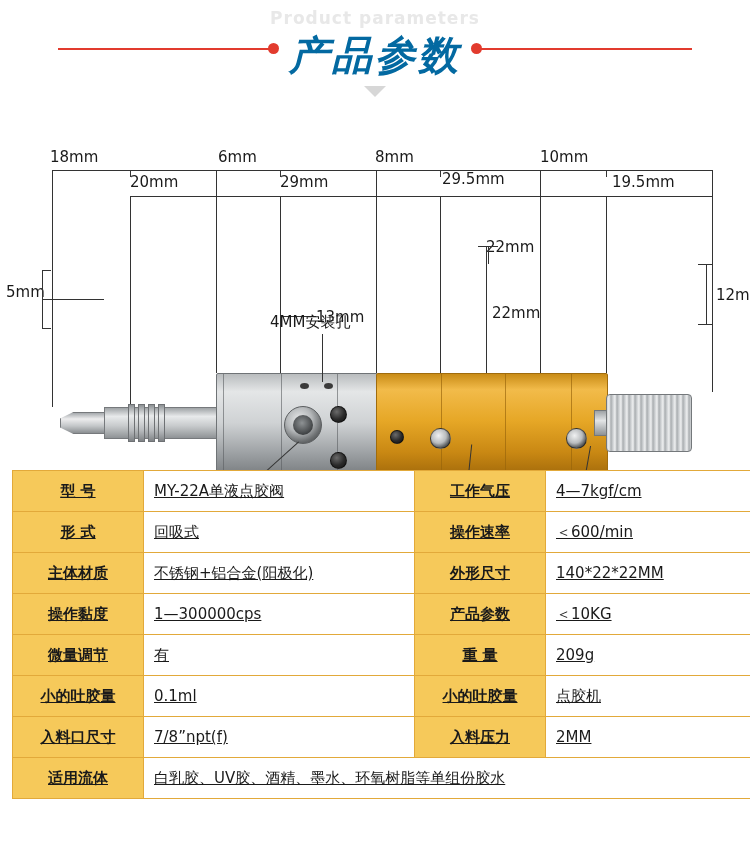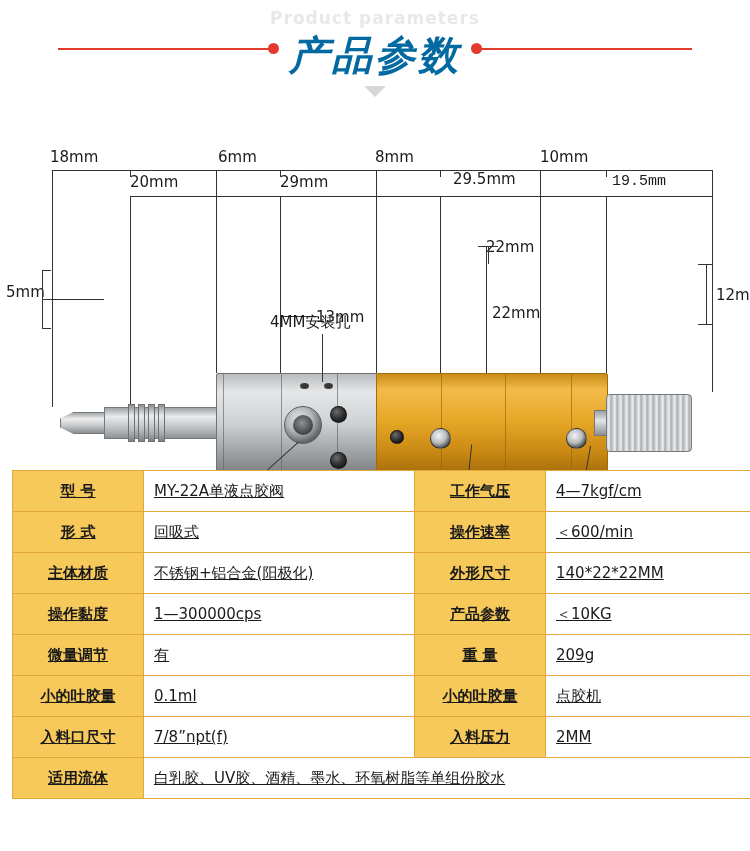--- a/index.html
+++ b/index.html
@@ -271,23 +271,23 @@
   <div class="header-caret"></div>
 </div>
 
 <div class="diagram">
 
   <div class="dim-label" style="left:50px; top:30px;">18mm</div>
   <div class="dim-label" style="left:130px; top:55px;">20mm</div>
   <div class="dim-label" style="left:218px; top:30px;">6mm</div>
   <div class="dim-label" style="left:280px; top:55px;">29mm</div>
   <div class="dim-label" style="left:375px; top:30px;">8mm</div>
-  <div class="dim-label" style="left:442px; top:52px;margin-left:11px;">29.5mm</div>
+  <div class="dim-label" style="left:442px; top:52px;">29.5mm</div>
   <div class="dim-label" style="left:540px; top:30px;text-align:right;">10mm</div>
-  <div class="dim-label" style="left:612px; top:55px;font-family:Liberation Mono, monospace;">19.5mm</div>
+  <div class="dim-label" style="left:612px; top:55px;">19.5mm</div>
 
   <div class="leader h" style="left:52px; top:52px; width:660px;"></div>
   <div class="leader h" style="left:130px; top:78px; width:582px;"></div>
 
   <div class="tick" style="left:52px; top:52px;"></div>
   <div class="tick" style="left:130px; top:52px;"></div>
   <div class="tick" style="left:216px; top:52px;"></div>
   <div class="tick" style="left:280px; top:52px;"></div>
   <div class="tick" style="left:376px; top:52px;"></div>
   <div class="tick" style="left:440px; top:52px;"></div>

